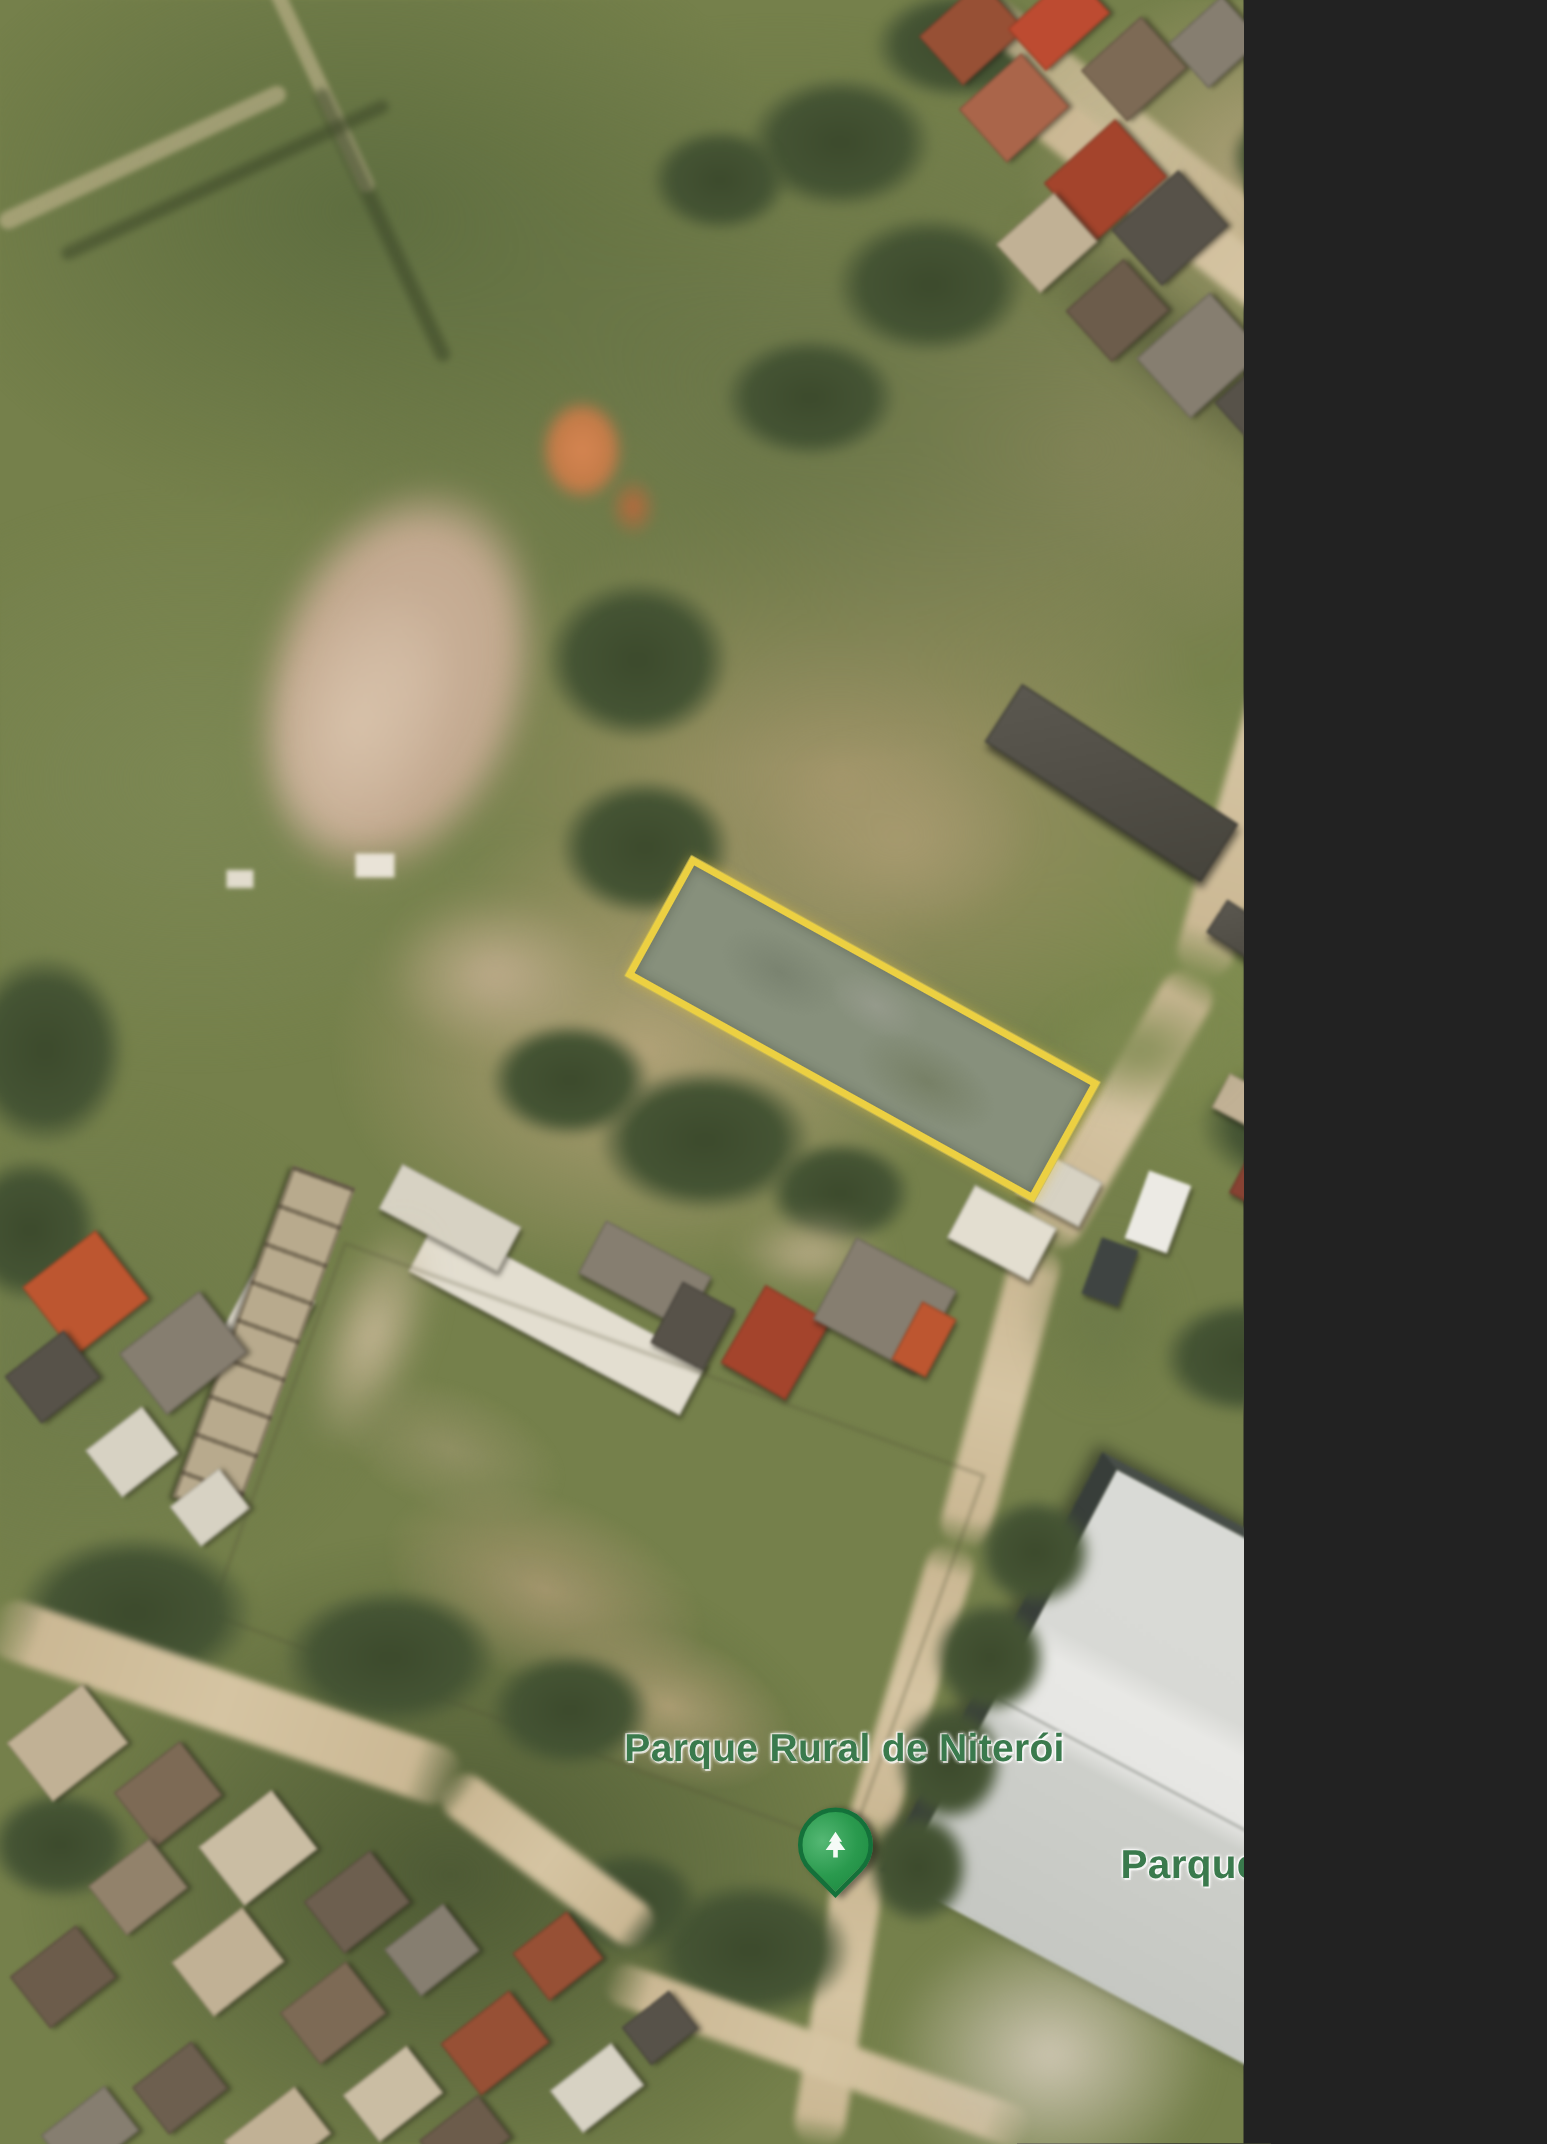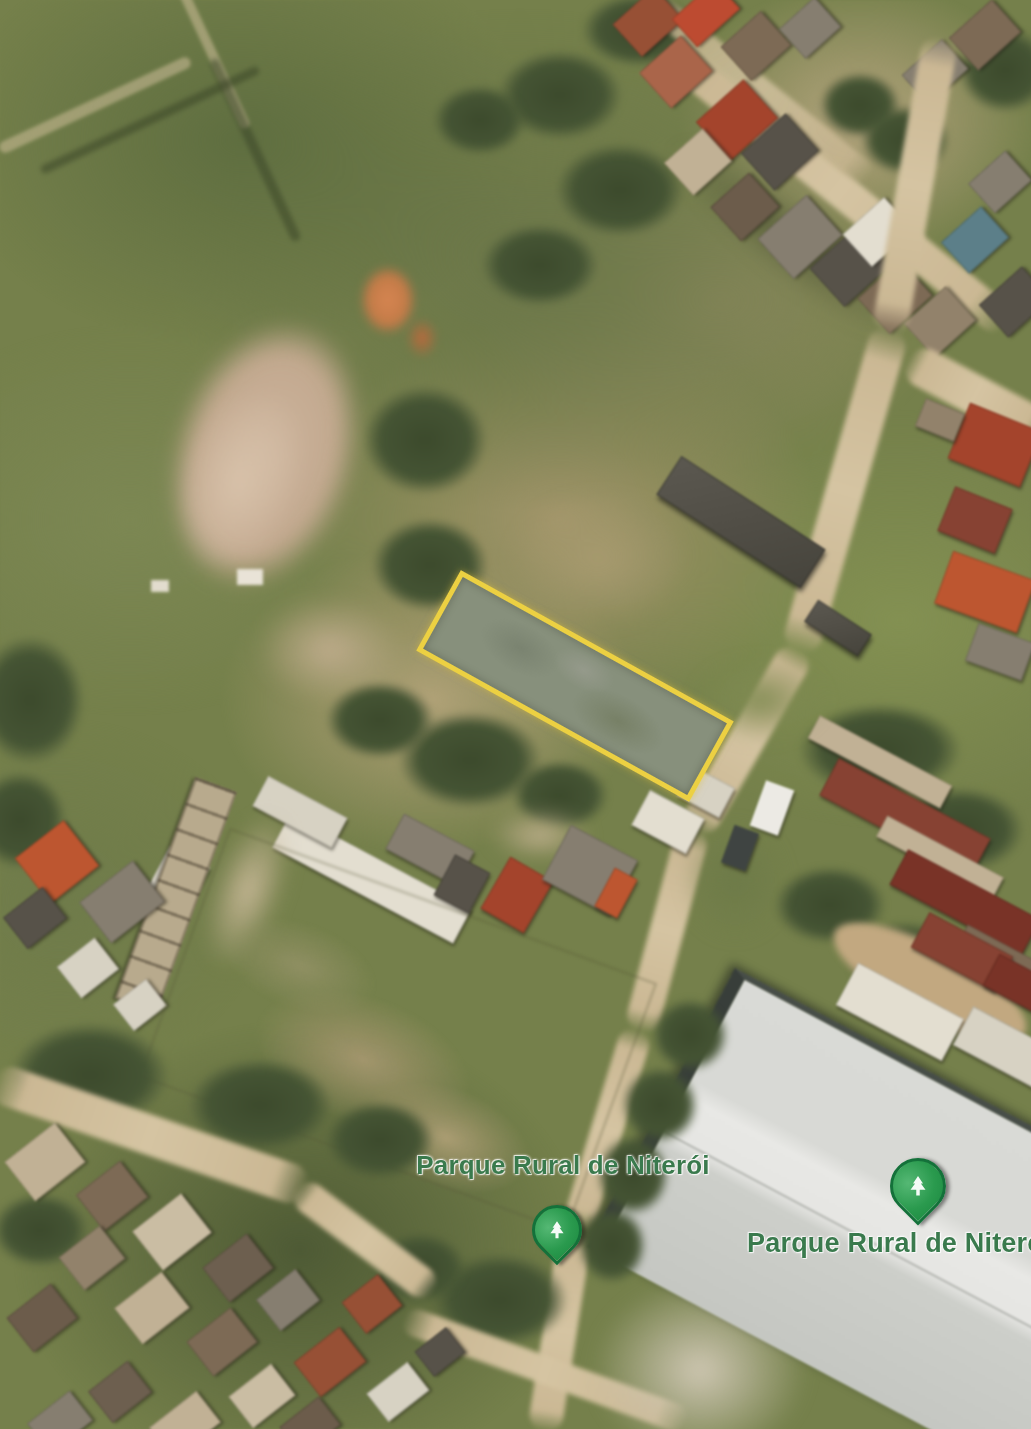--- a/index.html
+++ b/index.html
@@ -1,16 +1,16 @@
 <!DOCTYPE html>
 <html><head>
 <meta charset="utf-8">
 <style>
   html,body{margin:0;padding:0;background:#222;}
-  #map{position:relative;width:1031px;height:1429px;overflow:hidden;background:#75804b;
+  #map{position:relative;width:829px;height:1429px;overflow:hidden;background:#75804b;
        font-family:"Liberation Sans",sans-serif;}
   #decor{position:absolute;inset:0;filter:blur(1px) saturate(.95);}
   
   .p{position:absolute;left:calc(var(--x)*1px);top:calc(var(--y)*1px);
      transform:translate(-50%,-50%) rotate(var(--r,0deg));}
   
   .patch{border-radius:50%;filter:blur(9px);}
   .tree{border-radius:50%;filter:blur(3px);
         background:radial-gradient(closest-side,#3c4a2b 0%,#455433 55%,rgba(69,84,51,0) 78%);}
   .road{border-radius:18px;filter:blur(2px);

